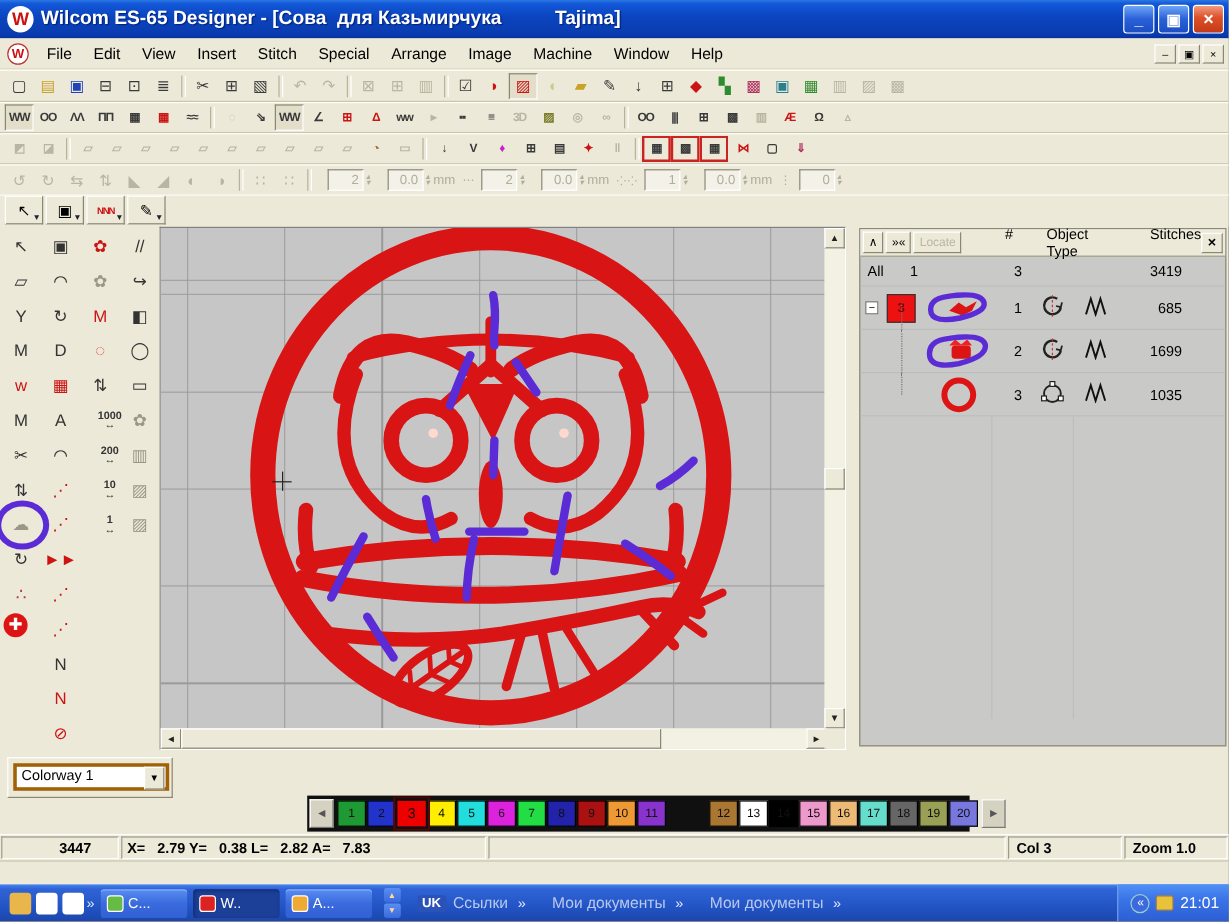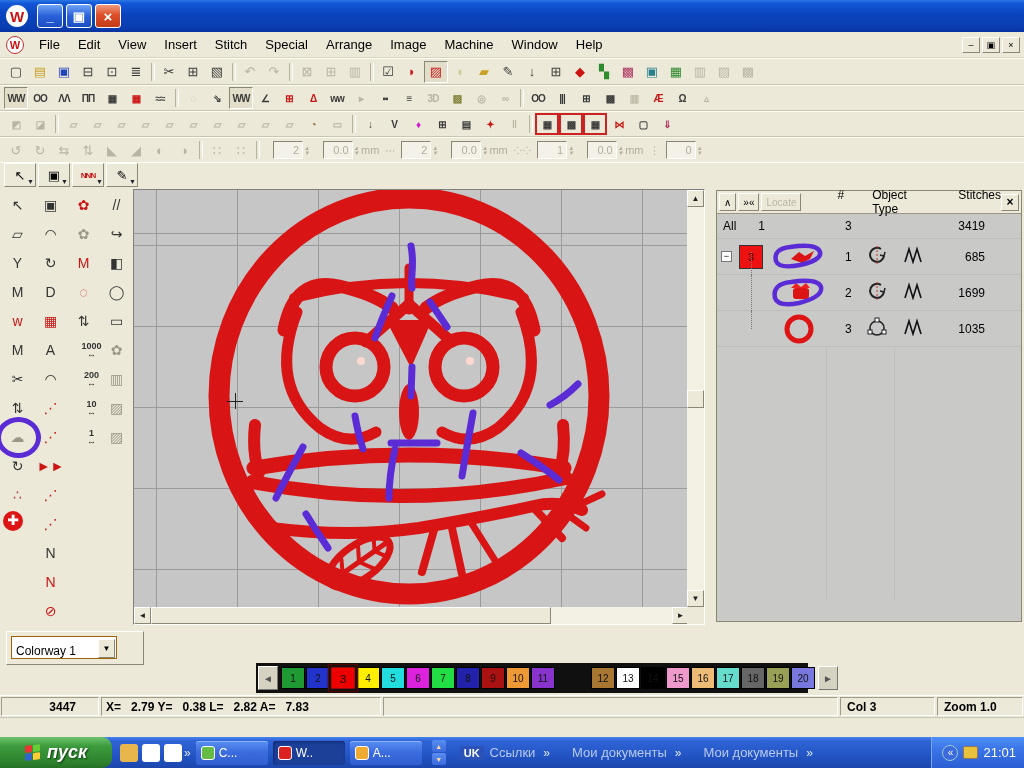--- a/index.html
+++ b/index.html
@@ -126,21 +126,21 @@
   .thumb{position:absolute;left:52px;top:1px;}
   .treeline{position:absolute;left:34px;border-left:1px dotted #777;}
   .emptylist{position:relative;height:258px;}
   .emptylist::before,.emptylist::after{content:"";position:absolute;top:0;bottom:6px;border-left:1px solid #bebebc;}
   .emptylist::before{left:109px;}
   .emptylist::after{left:177px;}
 
   
   .colorwaybox{position:absolute;left:6px;top:631px;width:138px;height:34px;
     border:1px solid;border-color:#fff #8a8774 #8a8774 #fff;background:#ece9d8;padding:4px;}
-  .cwselect{width:106px;height:23px;background:#fff;border:1px solid #a16207;display:flex;align-items:flex-end;font-size:12px;}
+  .cwselect{width:130px;height:23px;background:#fff;border:3px solid #a16207;display:flex;align-items:flex-start;font-size:12px;}
   .cwselect .lbl{flex:1;padding-left:4px;}
   .cwbtn{width:17px;height:19px;margin-right:1px;background:#ece9d8;border:1px solid;
     border-color:#fff #8a8774 #8a8774 #fff;font-size:8px;display:flex;align-items:center;justify-content:center;}
 
   
   .palstrip{position:absolute;left:256px;top:663px;width:552px;height:30px;background:#101010;
     display:flex;align-items:center;padding:0 2px;}
   .palarrow{width:20px;height:24px;background:#d6d2c2;border:1px solid;border-color:#fff #777 #777 #fff;
     display:flex;align-items:center;justify-content:center;font-size:10px;color:#555;flex:none;}
   .palarrow.right{margin-left:2px;}
@@ -148,21 +148,21 @@
   .swatch{width:24px;height:22px;margin-right:1px;border:1px solid #000;position:relative;
     display:flex;align-items:center;justify-content:center;flex:none;}
   .swatch .swn{font-size:10px;color:#111;}
   .swatch[data-selected]{transform:scale(1.18);border:2px solid #111;z-index:2;box-shadow:0 0 0 1px #500;}
 
   
   .statusbar{position:absolute;left:0;top:695px;width:1024px;height:22px;background:#ece9d8;
     border-top:1px solid #fff;display:flex;font-size:12px;font-weight:bold;align-items:stretch;}
   .sseg{border:1px solid;border-color:#9e9b8a #fff #fff #9e9b8a;margin:1px;display:flex;align-items:center;white-space:pre;padding-left:40px;}
   .seg1{width:98px;justify-content:flex-end;padding-right:22px;}
-  .seg2{width:280px;padding-left:4px;}
+  .seg2{width:304px;padding-left:4px;}
   .seg3{flex:1;}
   .seg4{width:95px;padding-left:6px;}
   .seg5{width:86px;padding-left:6px;}
 
   .gapstrip{position:absolute;left:0;top:717px;width:1024px;height:20px;background:#ece9d8;
     border-top:1px solid #c9c5ae;}
 
   
   .taskbar{position:absolute;left:0;top:737px;width:1024px;height:31px;
     background:linear-gradient(180deg,#4584f0 0%,#3064d6 12%,#2254c4 60%,#1c46ad 100%);
@@ -194,20 +194,21 @@
   .trayicon{width:15px;height:13px;background:#e8c23a;border:1px solid #975;border-radius:2px;}
   .clock{font-size:13px;}
 </style>
 </head>
 <body>
 
 <div id="screen" data-name="wilcom-designer-window">
 
   <div class="titlebar" data-name="title-bar">
     <div class="applogo" data-name="app-logo-icon">W</div>
+    <div class="titletext" data-name="window-title">Wilcom ES-65 Designer - [Сова  для Казьмирчука          Tajima]</div>
     <div class="winbtn" data-name="minimize-button">_</div>
     <div class="winbtn" data-name="restore-button">▣</div>
     <div class="winbtn close" data-name="close-button">×</div>
   </div>
 
   <div class="menubar" data-name="menu-bar">
     <div class="menulogo" data-name="document-logo-icon">W</div>
     <div style="display:flex" data-name="menu-items">
 
     <div class="menuitem" data-name="menu-item">File</div>
@@ -1032,29 +1033,20 @@
     <div class="sseg seg1" data-name="stitch-count-status">3447</div>
     <div class="sseg seg2" data-name="coordinates-status">X=   2.79 Y=   0.38 L=   2.82 A=   7.83</div>
     <div class="sseg seg3" data-name="message-status"></div>
     <div class="sseg seg4" data-name="color-status">Col 3</div>
     <div class="sseg seg5" data-name="zoom-status">Zoom 1.0</div>
   </div>
 
   <div class="gapstrip" data-name="bottom-strip"></div>
 
   <div class="taskbar" data-name="taskbar">
-    <div class="startbtn" data-name="start-button">
-      <span class="winflag" data-name="windows-flag-icon">
-        <i style="background:#e33"></i>
-          <i style="background:#6c3"></i>
-          <i style="background:#36c"></i>
-          <i style="background:#fc3"></i>
-      </span>
-      <span>пуск</span>
-    </div>
     <div class="qlaunch" data-name="quick-launch">
 
     <div class="qicon" data-name="quick-launch-icon" style="background: rgb(232, 182, 74);"></div>
         <div class="qicon" data-name="quick-launch-icon" style="background: rgb(255, 255, 255);"></div>
         <div class="qicon" data-name="quick-launch-icon" style="background: rgb(255, 255, 255);"></div>
       </div>
     <span class="chev" data-name="chevron-right-icon">»</span>
     <div style="display:flex" data-name="task-buttons">
 
     <div class="task" data-name="taskbar-task">

